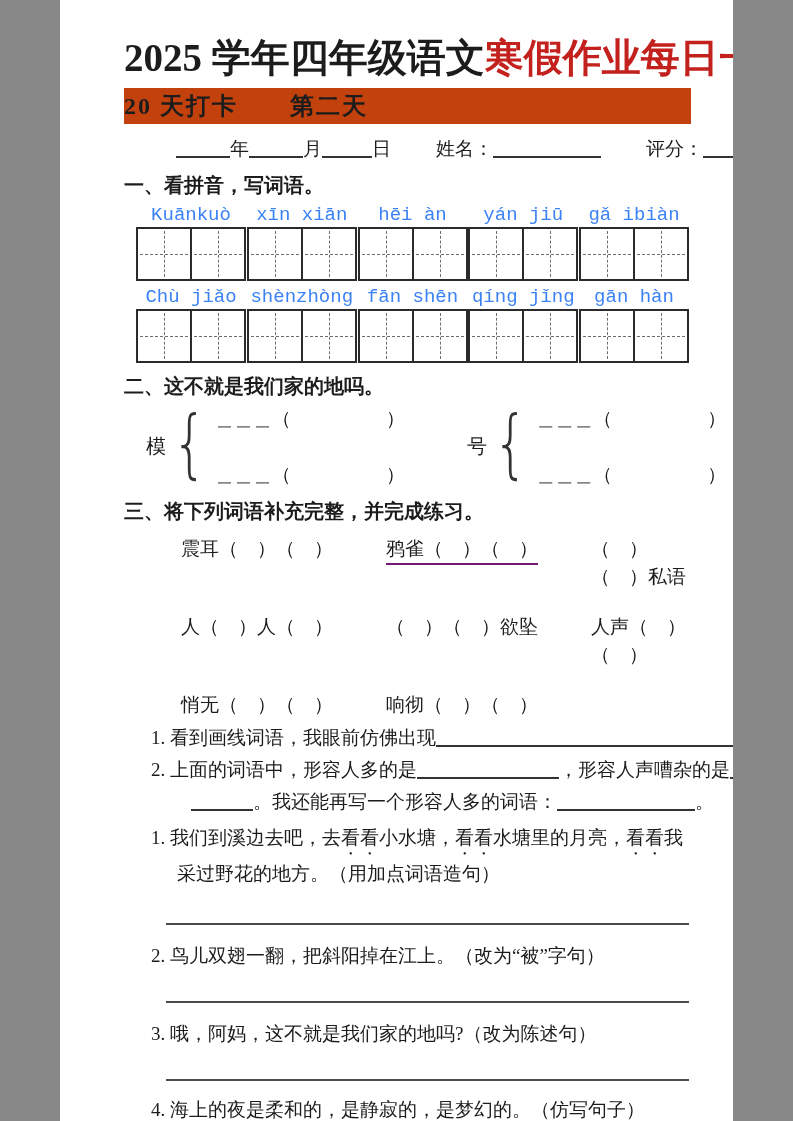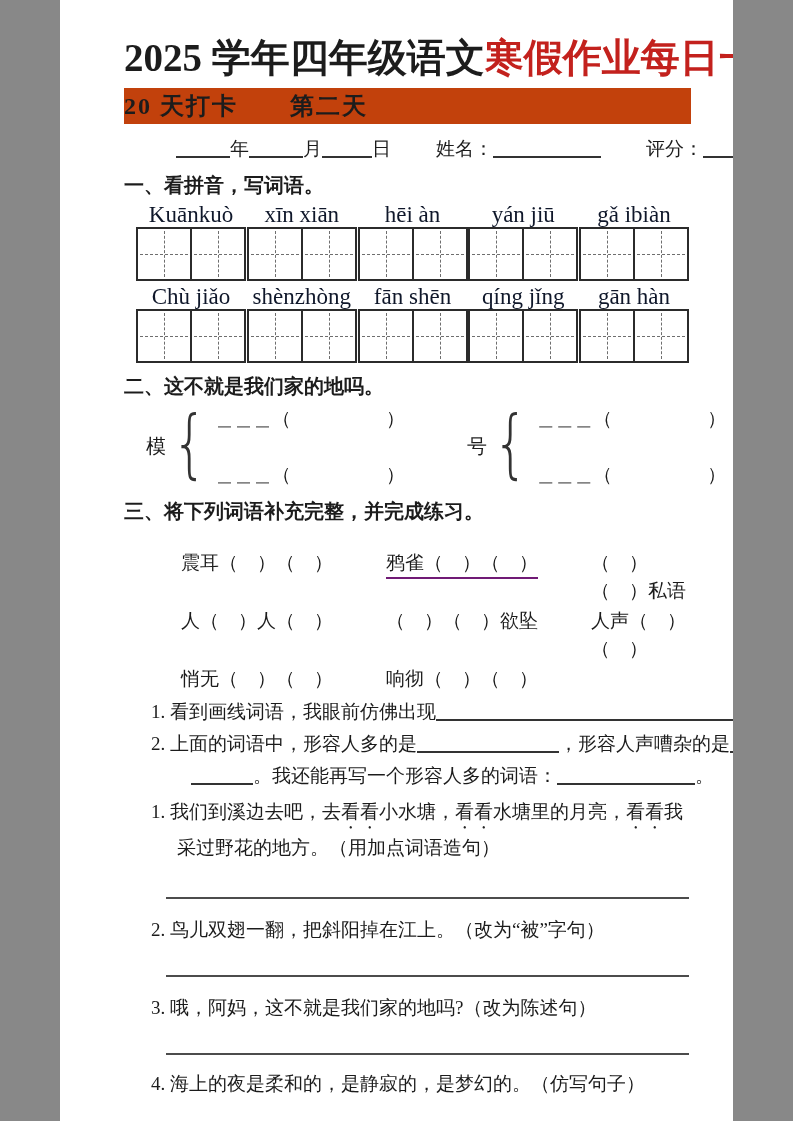--- a/index.html
+++ b/index.html
@@ -36,22 +36,22 @@
   .gap45 { display:inline-block; width:45px; }
   
   .sec-head { font-size:20px; font-weight:bold; margin-top:10px; }
   
   .pin-grid {
     margin-top:4px; display:flex; justify-content:space-between;
     padding:0 2px 0 12px;
   }
   .pin-col { display:flex; flex-direction:column; align-items:center; }
   .pin-label {
-    font-family:Liberation Serif, serif;
-    font-size:23px; color:#0f172a; height:24px; line-height:24px; white-space:nowrap;
+    font-family:Liberation Mono, monospace;
+    font-size:19px; color:#3b82f6; height:24px; line-height:24px; white-space:nowrap;
   }
   .pbox { width:110px; height:54px; border:2px solid #2b2b2b; display:flex; box-sizing:border-box; }
   .pcell { flex:1; position:relative; }
   .pcell + .pcell { border-left:2px solid #2b2b2b; }
   .pcell::before {
     content:""; position:absolute; left:50%; top:2px; bottom:2px;
     border-left:1.6px dashed #6e6e6e;
   }
   .pcell::after {
     content:""; position:absolute; top:50%; left:2px; right:2px;
@@ -63,23 +63,23 @@
   .dyz-group + .dyz-group { margin-left:62px; }
   .dyz-char { font-size:20px; }
   .dyz-brace {
     font-family:"DejaVu Sans",sans-serif; font-weight:200;
     font-size:74px; line-height:0.9; margin:0 2px 6px 0; color:#333;
     transform:scaleX(.75);
   }
   .dyz-entries { display:flex; flex-direction:column; gap:30px; font-size:19px; white-space:nowrap; }
   
   .idiom-grid {
-    margin-top:24px; margin-left:57px;
+    margin-top:10px; margin-left:57px;
     display:grid; grid-template-columns:205px 205px auto;
-    row-gap:2px; font-size:19px; line-height:28px;
+    row-gap:22px; font-size:19px; line-height:28px;
   }
   .underlined { border-bottom:2px solid #701a75; align-self:start; justify-self:start; }
   .q-line { font-size:19px; margin-top:6px; margin-left:27px; white-space:nowrap; }
   .q-line.indent2 { margin-left:67px; }
   
   .sent { font-size:19px; line-height:30px; margin-top:8px; margin-left:27px; margin-right:8px;
           padding-left:26px; text-indent:-26px; }
   .em-dot {
     -webkit-text-emphasis:filled dot #222; -webkit-text-emphasis-position:under;
     text-emphasis:filled dot #222; text-emphasis-position:under right;

